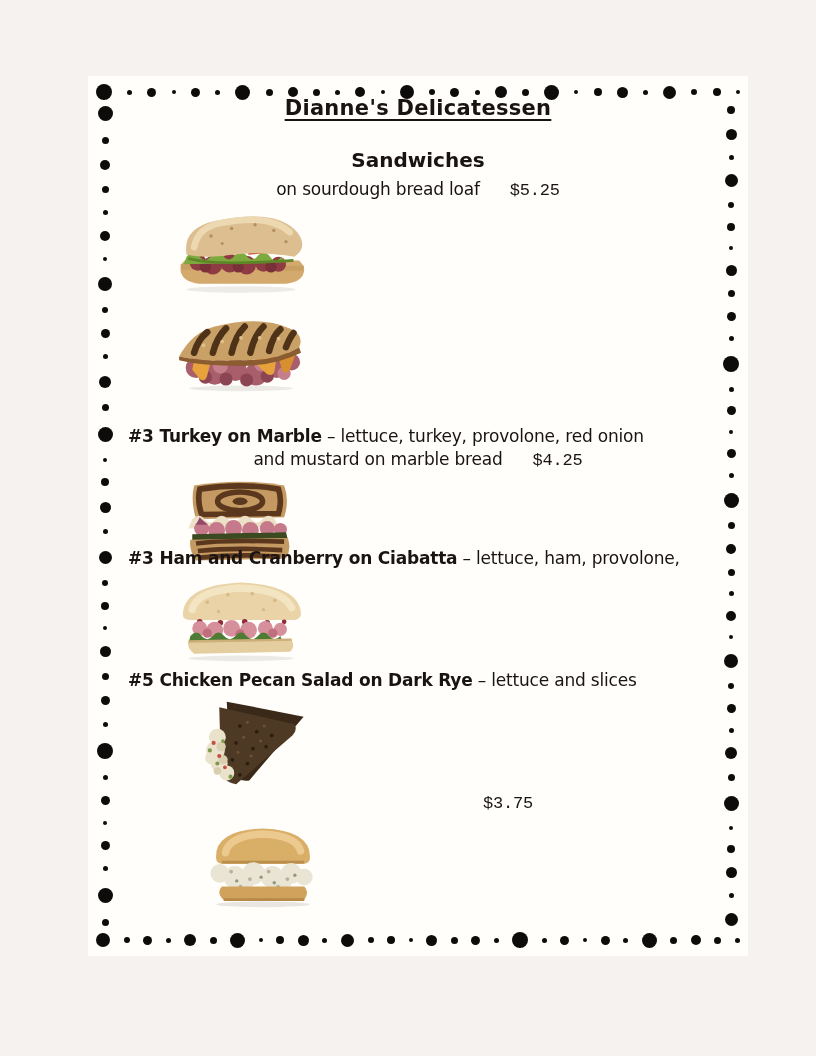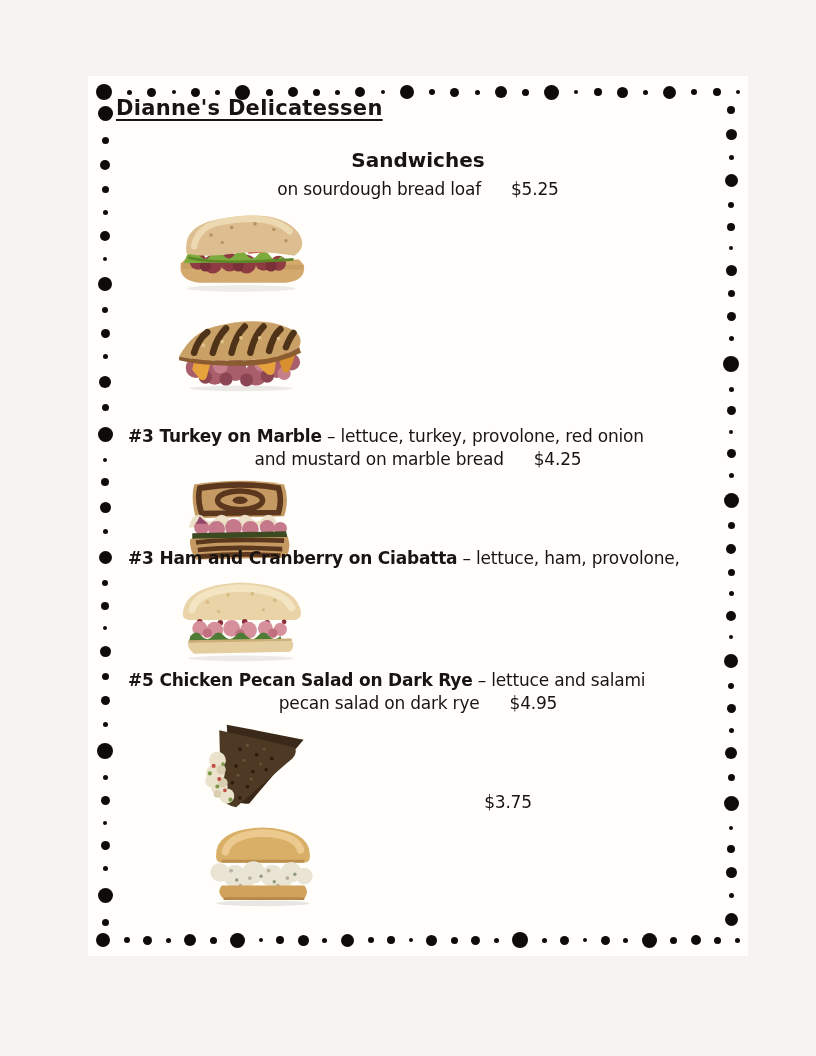--- a/index.html
+++ b/index.html
@@ -18,37 +18,37 @@
   .edge { position:absolute; display:flex; justify-content:space-between; align-items:center; }
   .edge-top    { top:7px;    left:8px; right:8px;  height:18px; }
   .edge-bottom { bottom:7px; left:8px; right:8px;  height:18px; }
   .edge-left   { left:8px;  top:30px; bottom:30px; width:18px; flex-direction:column; }
   .edge-right  { right:8px; top:30px; bottom:30px; width:18px; flex-direction:column; }
   .dot { background:#0e0c0b; border-radius:50%; flex:0 0 auto; }
 
   .content { position:absolute; left:28px; right:28px; top:20px; }
 
   .title {
-    margin:0; text-align:left;
+    margin:0; text-align:center;
     font-size:21px; font-weight:bold; letter-spacing:0.3px;
     text-decoration:underline; text-underline-offset:4px;
   }
   .section-heading {
     margin:28px 0 6px 0; text-align:center;
     font-size:20px; font-weight:bold;
   }
 
   .menu-item { height:122px; }
   .line1 {
     padding-left:12px; font-size:17px; line-height:23px;
     letter-spacing:-0.2px; white-space:nowrap;
   }
   .item-name { font-weight:bold; }
   .line2 { text-align:center; font-size:17px; line-height:23px; letter-spacing:-0.2px; }
-  .price { margin-left:30px; }
+  .price { margin-left:30px;font-family:Liberation Mono, monospace; }
   .m4 .price { margin-left:9px; }
   .m6 .price { margin-left:0; }
   .m6 .line2 { padding-left:180px; }
 
   .photo { margin:3px 0 0 50px; width:150px; height:92px; }
   .photo svg { display:block; width:150px; height:92px; }
   .m5 .photo { margin-left:62px; }
   .m6 .photo { margin-left:72px; }
 </style>
 </head>
@@ -361,24 +361,21 @@
           <path d="M26,64 q7,-7 12,0 q6,7 12,0 q6,-7 12,0 q6,7 12,0 q6,-7 12,0 q6,7 12,0 q6,-7 12,0 q6,7 12,0 l2,6 -100,2 Z" fill="#4f7c34"></path>
           <path d="M24,70 L134,68 Q138,76 132,81 L30,83 Q22,77 24,70 Z" fill="#e4cd9f"></path>
           <path d="M24,70 L134,68" stroke="#cbae78" stroke-width="2.5"></path>
         </svg>
       </div>
     </section>
 
     <section class="menu-item m5">
       <div class="line1">
         <span class="item-name">#5 Chicken Pecan Salad on Dark Rye</span>
-        <span>– lettuce and salami</span>
-      </div>
-      <div class="line2">
-        <span>pecan salad on dark rye</span><span class="price">$4.95</span>
+        <span>– lettuce and slices</span>
       </div>
       <div class="photo">
         <svg viewBox="0 0 160 92" xmlns="http://www.w3.org/2000/svg">
           <path d="M52,4 L134,20 L76,88 Q62,90 56,78 Z" fill="#3a2918"></path>
           <path d="M44,10 L124,28 Q128,34 122,40 L62,92 Q50,90 46,80 Z" fill="#4e3a24"></path>
           <g fill="#2c1e0f">
             <circle cx="66" cy="30" r="2"></circle>
               <circle cx="84" cy="36" r="2"></circle>
               <circle cx="100" cy="40" r="2"></circle>
             <circle cx="62" cy="48" r="2"></circle>

